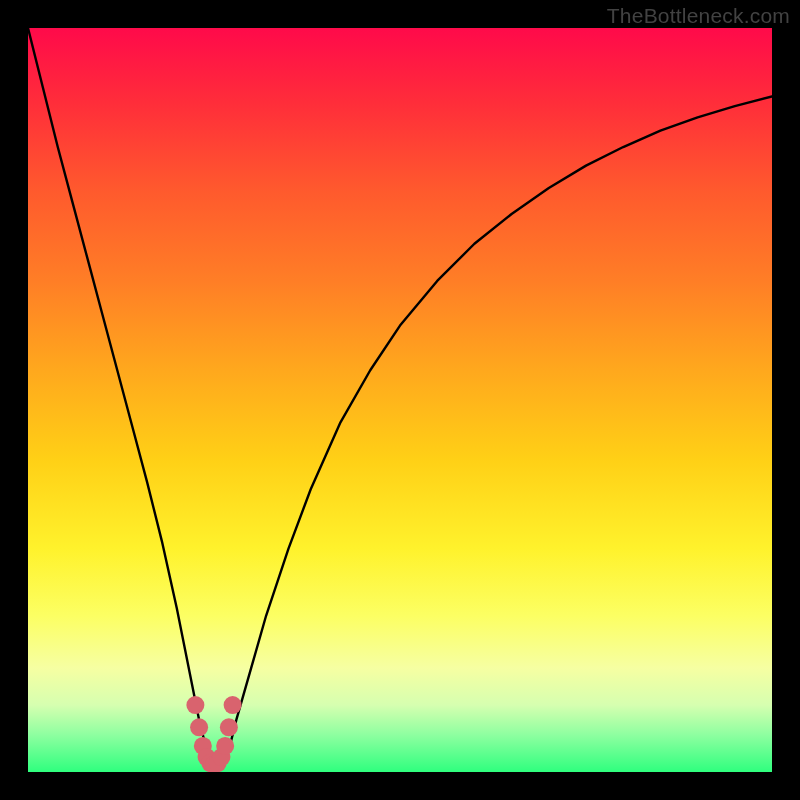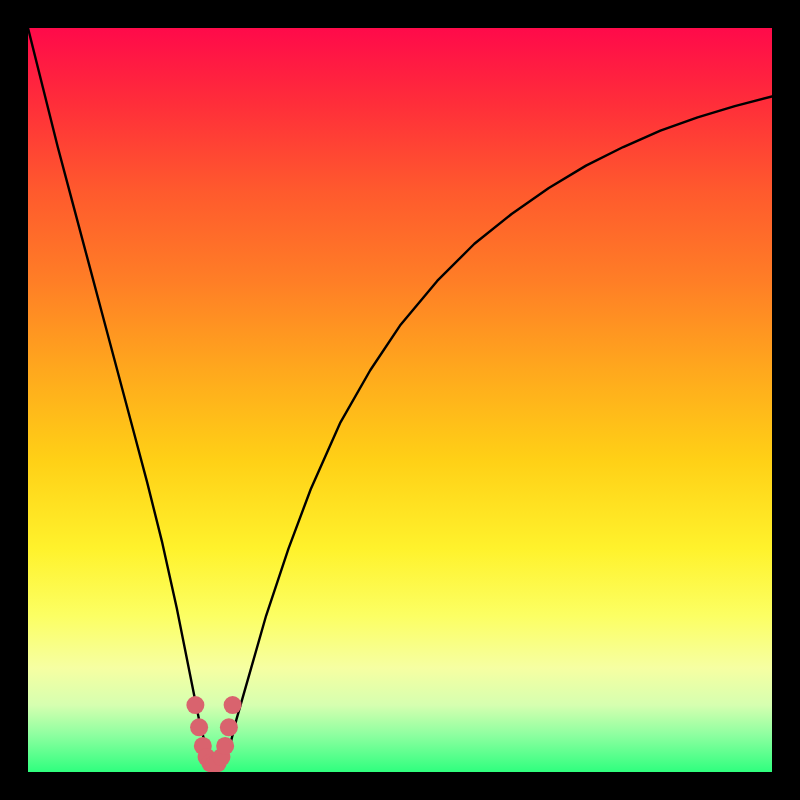--- a/index.html
+++ b/index.html
@@ -59,20 +59,21 @@
     font-size: 21px;
     font-weight: 500;
     letter-spacing: 0.2px;
   }
 </style>
 </head>
 <body>
 
 <div class="frame">
 
+  <div class="watermark">TheBottleneck.com</div>
 
   <div class="plot-area">
     <div class="gradient-bg"></div>
     <svg class="svg-layer" viewBox="0 0 744 744" preserveAspectRatio="none">
       <path id="curve-path" fill="none" stroke="#000000" stroke-width="2.4" stroke-linecap="round" stroke-linejoin="round" d="M0.00 0.00 L14.88 59.52 L29.76 119.04 L44.64 174.84 L59.52 230.64 L74.40 286.44 L89.28 342.24 L104.16 398.04 L119.04 453.84 L133.92 513.36 L148.80 580.32 L156.24 617.52 L163.68 654.72 L171.12 691.92 L178.56 721.68 L186.00 736.56 L193.44 736.56 L200.88 721.68 L208.32 691.92 L223.20 639.84 L238.08 587.76 L260.40 520.80 L282.72 461.28 L312.48 394.32 L342.24 342.24 L372.00 297.60 L409.20 252.96 L446.40 215.76 L483.60 186.00 L520.80 159.96 L558.00 137.64 L595.20 119.04 L632.40 102.67 L669.60 89.28 L706.80 78.12 L744.00 68.45"></path>
       <g id="marker-group">
           <circle cx="167.40" cy="677.04" r="9" fill="#d9636e"></circle>
           <circle cx="171.12" cy="699.36" r="9" fill="#d9636e"></circle>
           <circle cx="174.84" cy="717.96" r="9" fill="#d9636e"></circle>
           <circle cx="178.56" cy="729.12" r="9" fill="#d9636e"></circle>

